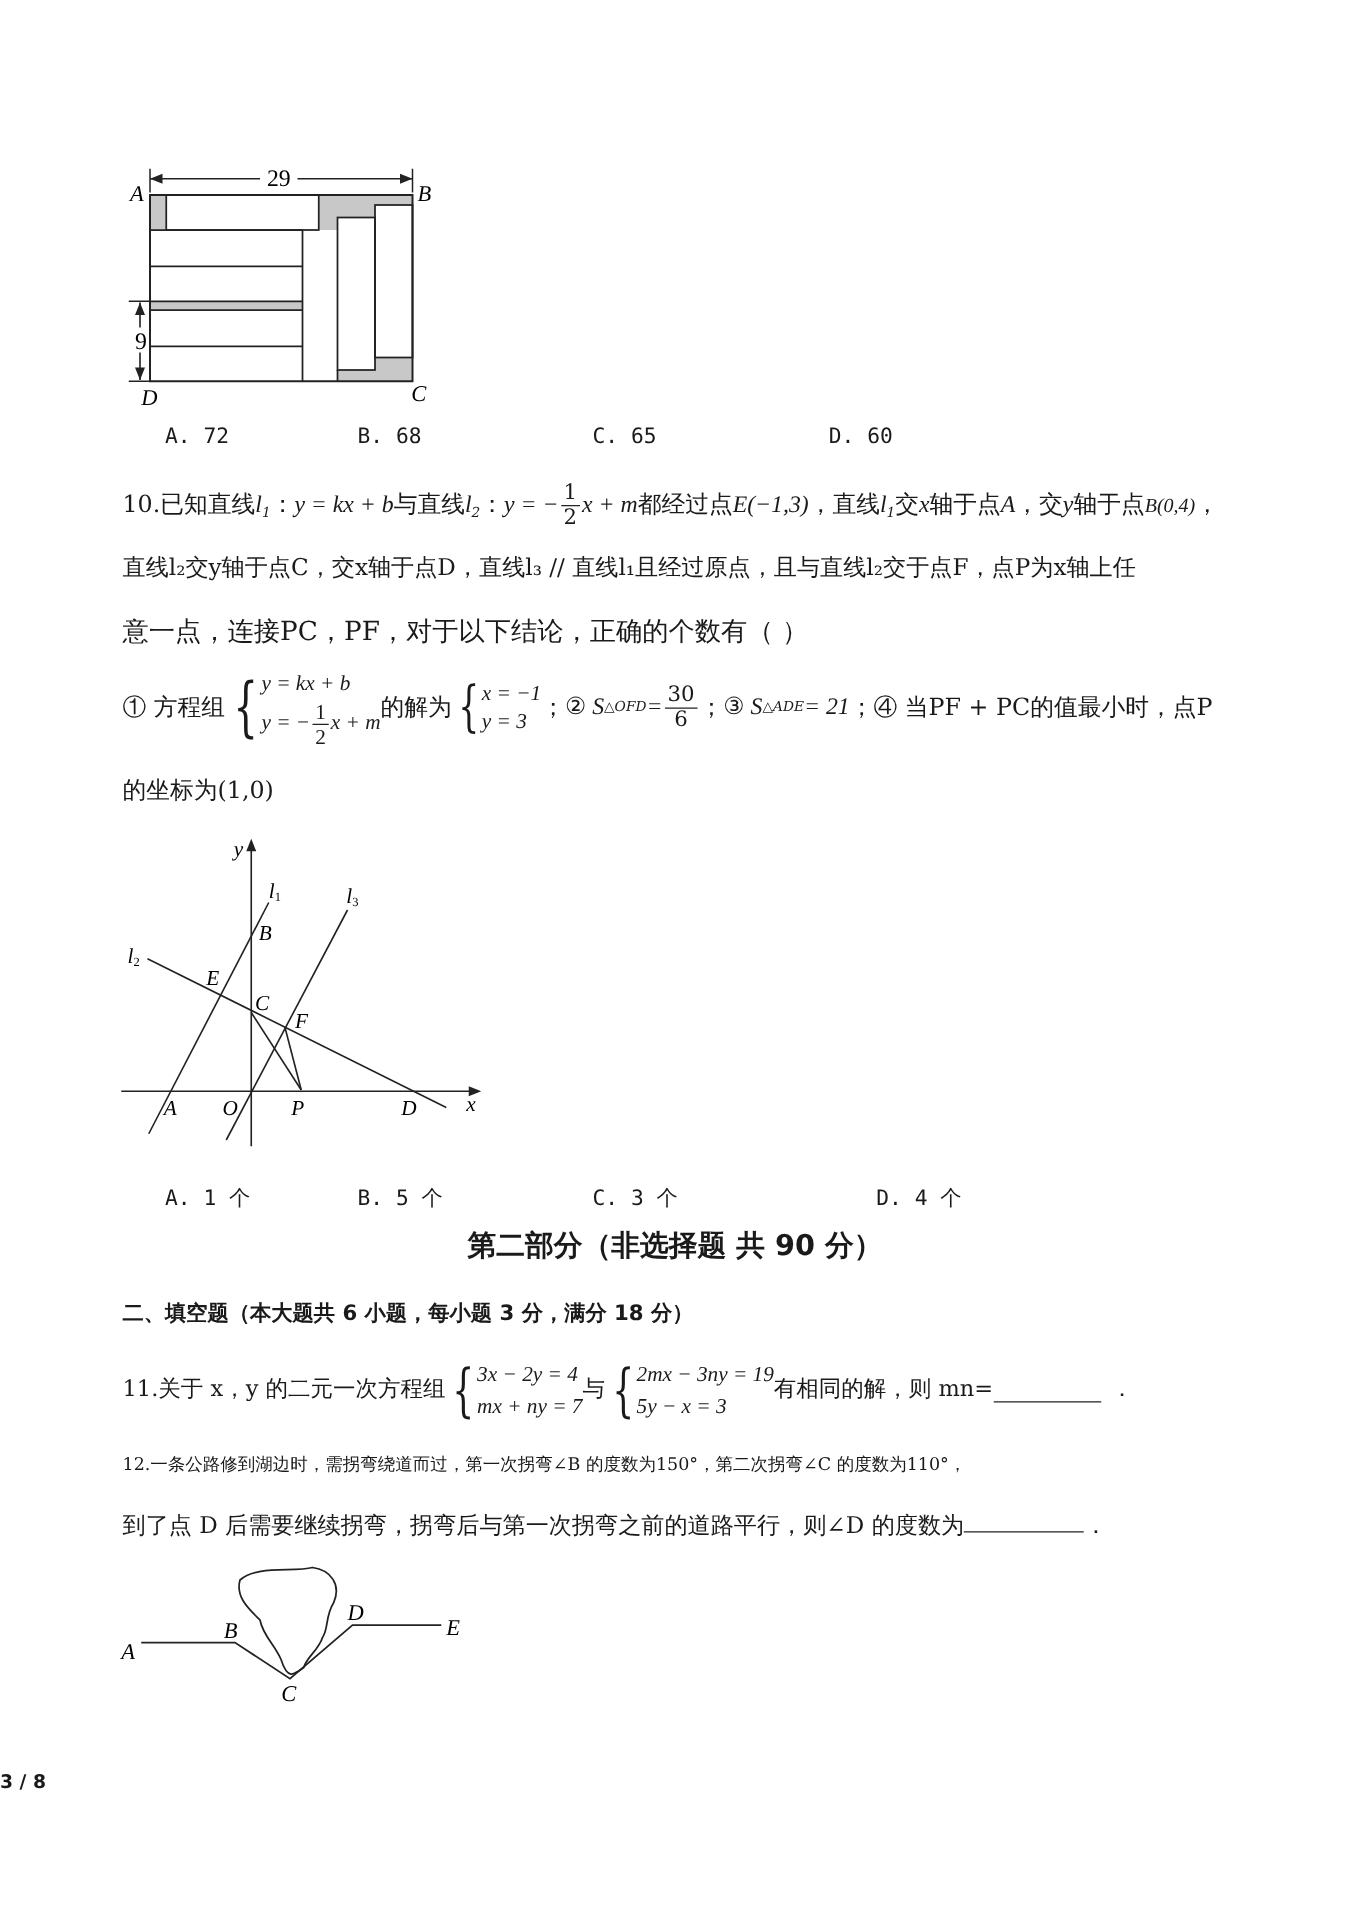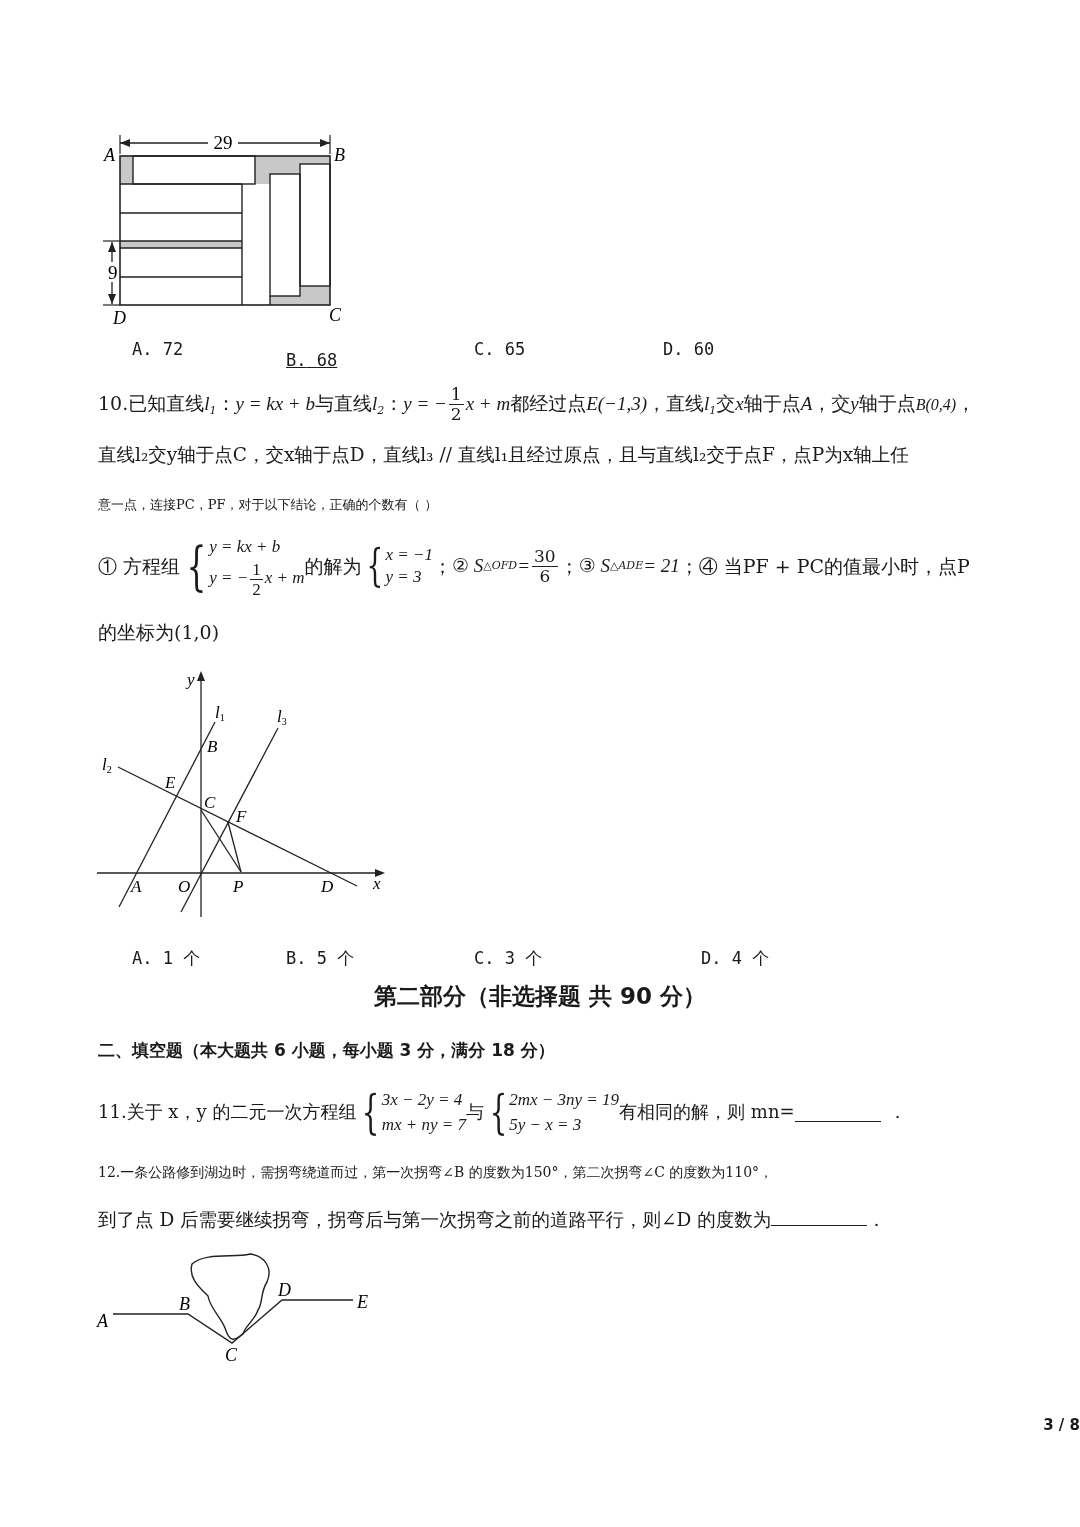--- a/index.html
+++ b/index.html
@@ -67,42 +67,42 @@
     <text x="234" y="33" font-size="18">B</text>
     <text x="229" y="193" font-size="18">C</text>
     <text x="13" y="196" font-size="18">D</text>
   </svg>
 </div>
 
 <div class="abs opt" style="left:132px;top:339px;">
   <span>A.</span>
   <span>72</span>
 </div>
-<div class="abs opt" style="left:286px;top:350px;text-decoration:underline;">
+<div class="abs opt" style="left:286px;top:339px;">
   <span>B.</span>
   <span>68</span>
 </div>
 <div class="abs opt" style="left:474px;top:339px;">
   <span>C.</span>
   <span>65</span>
 </div>
 <div class="abs opt" style="left:663px;top:339px;text-align:center;">
   <span>D.</span>
   <span>60</span>
 </div>
 
 <div class="abs txt" style="left:98px;top:385px;">
   <span>10.</span><span>已知直线</span><span class="it">l</span><span class="sub">1</span><span>：</span><span class="it">y = kx + b</span><span>与直线</span><span class="it">l</span><span class="sub">2</span><span>：</span><span class="it">y = −</span><span class="frac">
       <span class="num">1</span>
       <span>2</span>
     </span><span class="it">x + m</span><span>都经过点</span><span class="it">E(−1,3)</span><span>，直线</span><span class="it">l</span><span class="sub">1</span><span>交</span><span class="it">x</span><span>轴于点</span><span class="it">A</span><span>，交</span><span class="it">y</span><span>轴于点</span><span class="it" style="font-size:16px">B(0,4)</span><span>，</span>
 </div>
 
 <div class="abs txt" style="left:98px;top:443px;font-size:18.5px;">直线l₂交y轴于点C，交x轴于点D，直线l₃ // 直线l₁且经过原点，且与直线l₂交于点F，点P为x轴上任</div>
-<div class="abs txt" style="left:98px;top:493px;font-size:13px;">意一点，连接PC，PF，对于以下结论，正确的个数有（    ）</div>
+<div class="abs txt" style="left:98px;top:493px;font-size:21px;">意一点，连接PC，PF，对于以下结论，正确的个数有（    ）</div>
 
 <div class="abs txt" style="left:98px;top:530px;height:72px;display:flex;align-items:center;">
   <span>① 方程组</span>
   <span class="brace-sys">
     <span class="brace">{</span>
     <span class="sys-lines it">
       <span>y = kx + b</span>
       <span><span>y = −</span><span class="frac" style="font-style:normal">
             <span class="num">1</span>
             <span>2</span>
@@ -223,13 +223,13 @@
     <path d="M97,16 C110,4 140,10 155,6 C170,8 178,20 172,34 C165,45 168,55 163,62 C160,72 150,78 148,86 C140,92 135,96 130,80 C125,68 115,60 113,48 C105,40 93,30 97,16 Z" fill="none" stroke="#222" stroke-width="1.4"></path>
     <polyline points="18,66 93,66 137,95 187,52 258,52" fill="none" stroke="#222" stroke-width="1.4"></polyline>
     <text x="2" y="79" font-size="18">A</text>
     <text x="84" y="62" font-size="18">B</text>
     <text x="130" y="113" font-size="18">C</text>
     <text x="183" y="48" font-size="18">D</text>
     <text x="262" y="60" font-size="18">E</text>
   </svg>
 </div>
 
-<div class="abs pagenum" style="left:0;width:1080px;text-align:right;top:1416px;">3 / 8</div>
+<div class="abs pagenum" style="left:0;width:1080px;text-align:left;top:1416px;">3 / 8</div>
 
 </body></html>

